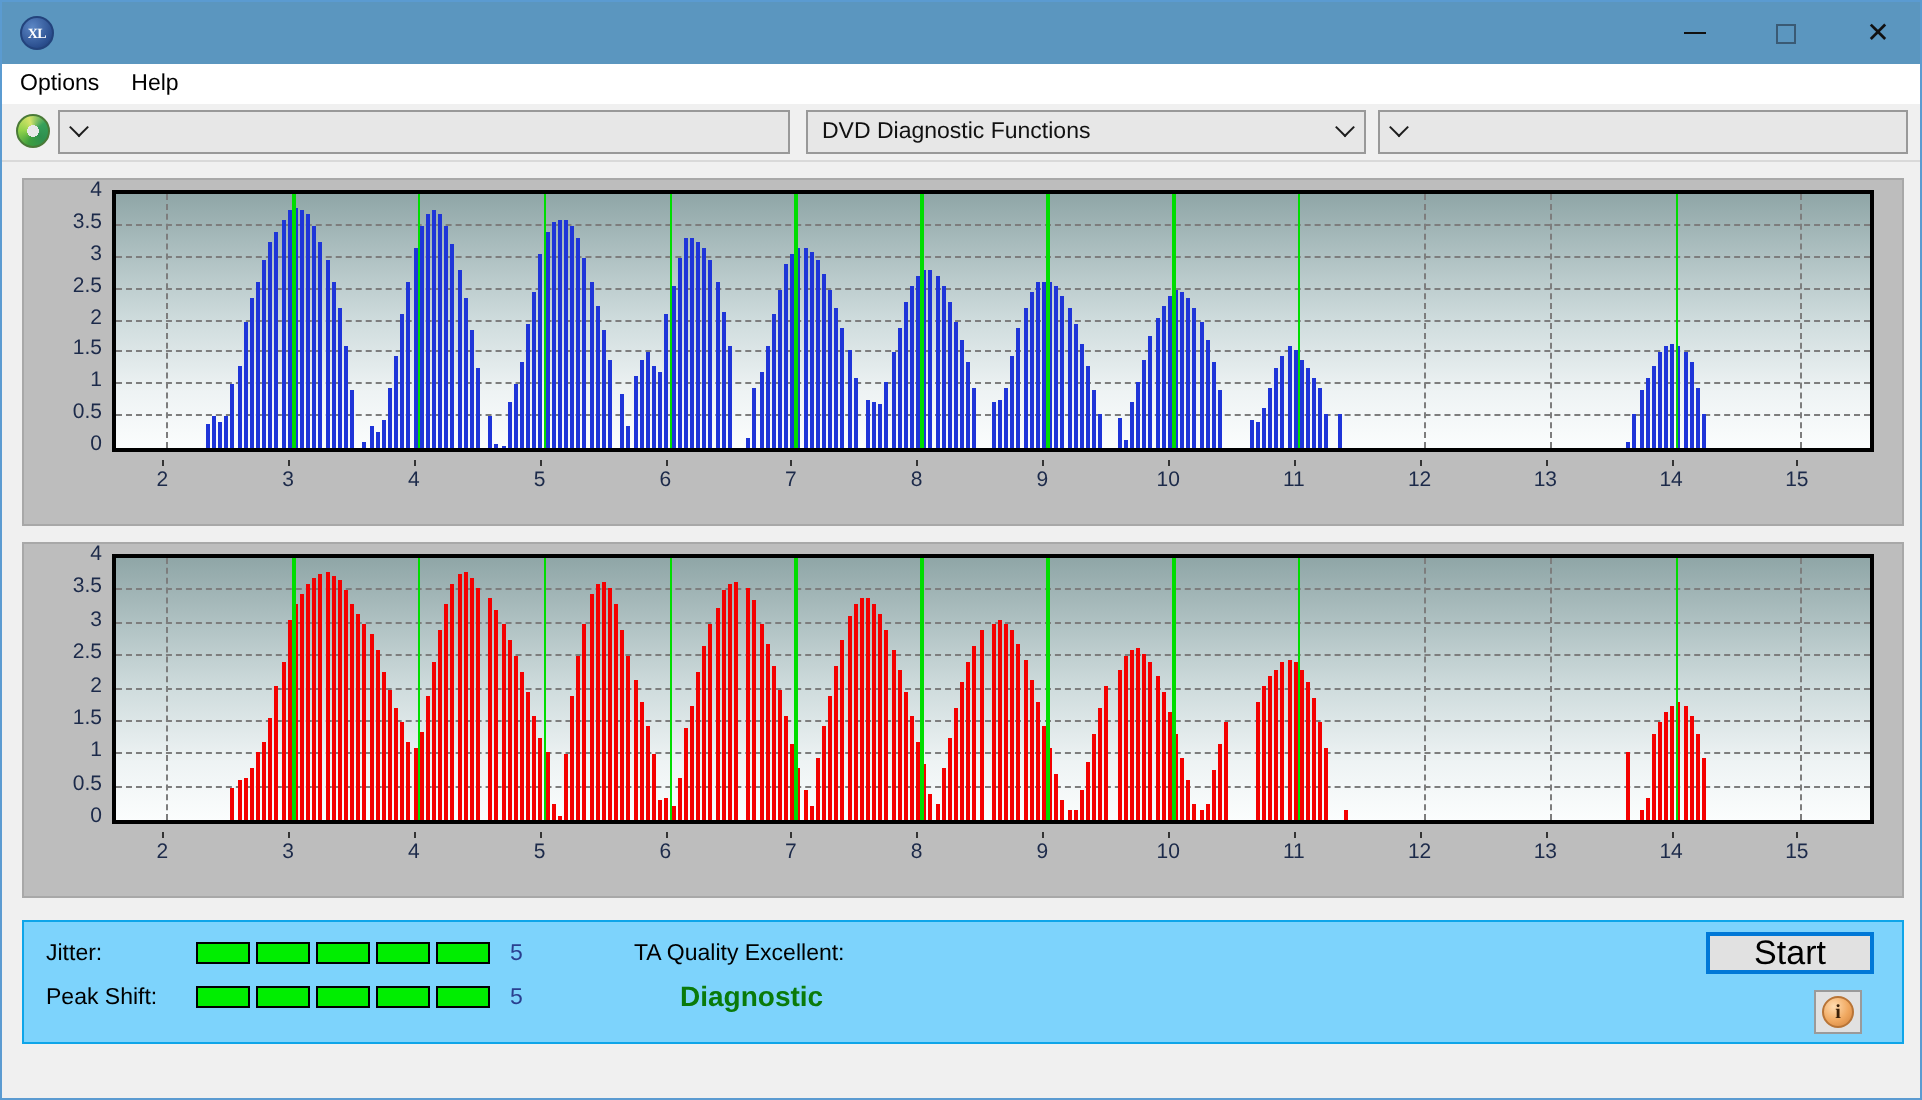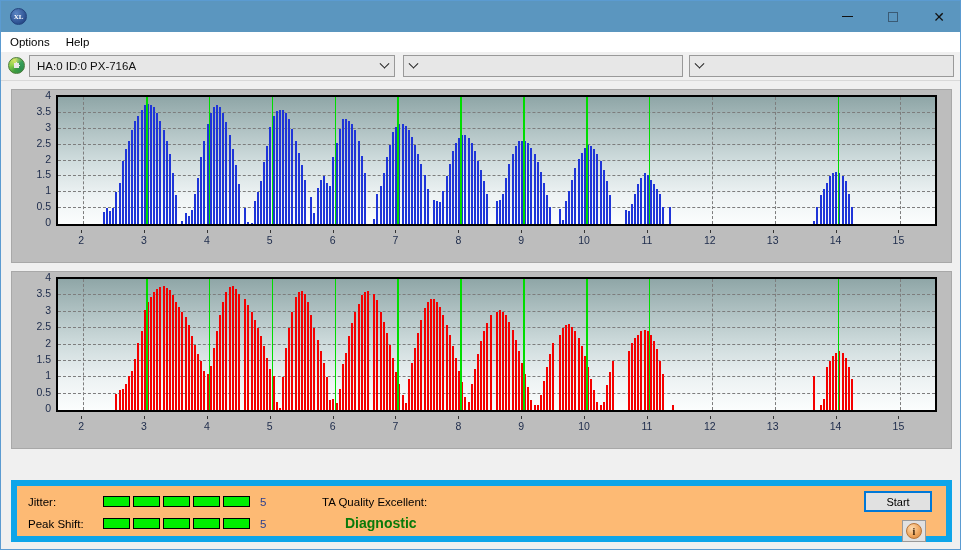--- a/index.html
+++ b/index.html
@@ -152,23 +152,22 @@
     transform: translateX(-50%);
   }
   .tick {
     position: absolute; top: 0; width: 1px; height: 3px; background: #333;
   }
 
   
   #results {
     position: absolute; left: 10px; top: 459px;
     width: 941px; height: 62px;
-    background: #fdba74;
-    border: 6px solid #0ea5e9;
-    margin-top: 20px;
+    background: #7dd3fc;
+    border: 1px solid #0ea5e9;
   }
   .res-label {
     position: absolute; font-size: 11.5px; color: #000;
   }
   #lbl-jitter { left: 11px; top: 10px; }
   #lbl-peak   { left: 11px; top: 32px; }
   .bar-group { position: absolute; display: flex; gap: 3px; }
   #bg-jitter { left: 86px; top: 10px; }
   #bg-peak   { left: 86px; top: 32px; }
   .seg { width: 27px; height: 11px; background: #00ee00; border: 1px solid #000; }
@@ -180,25 +179,25 @@
   #lbl-ta {
     position: absolute; left: 305px; top: 10px;
     font-size: 11.5px; color: #000;
   }
   #val-ta {
     position: absolute; left: 328px; top: 29px;
     font-size: 14px; font-weight: bold; color: #0a7a0a;
   }
   #start-btn {
     position: absolute; right: 14px; top: 5px;
-    width: 68px; height: 21px;
+    width: 84px; height: 21px;
     background: #e1e1e1;
     border: 2px solid #0078d7;
     display: flex; align-items: center; justify-content: center;
-    font-size: 11px; color: #000; text-align: right;
+    font-size: 17px; color: #000; text-align: right;
   }
   #info-btn {
     position: absolute; right: 20px; top: 34px;
     width: 24px; height: 22px;
     background: #e1e1e1; border: 1px solid #9a9a9a;
     display: flex; align-items: center; justify-content: center;
   }
   #info-btn .ic {
     width: 16px; height: 16px; border-radius: 50%;
     background: radial-gradient(circle at 35% 30%, #ffdcb0 0%, #f0a860 55%, #d1803a 100%);
@@ -238,26 +237,26 @@
   </div>
 
   <div id="menubar">
     <div class="menu-item">Options</div>
     <div class="menu-item">Help</div>
   </div>
 
   <div id="toolbar">
     <div id="drive-icon"></div>
     <div class="combo" id="combo-drive">
-      <span class="ctext">HA:0 ID:0  PX-716A</span>
       <span class="carrow">
           <i class="chev"></i>
         </span>
     </div>
     <div class="combo" id="combo-func">
+      <span class="ctext">DVD Diagnostic Functions</span>
       <span class="carrow">
           <i class="chev"></i>
         </span>
     </div>
     <div class="combo" id="combo-test">
       <span class="carrow">
           <i class="chev"></i>
         </span>
     </div>
   </div>

